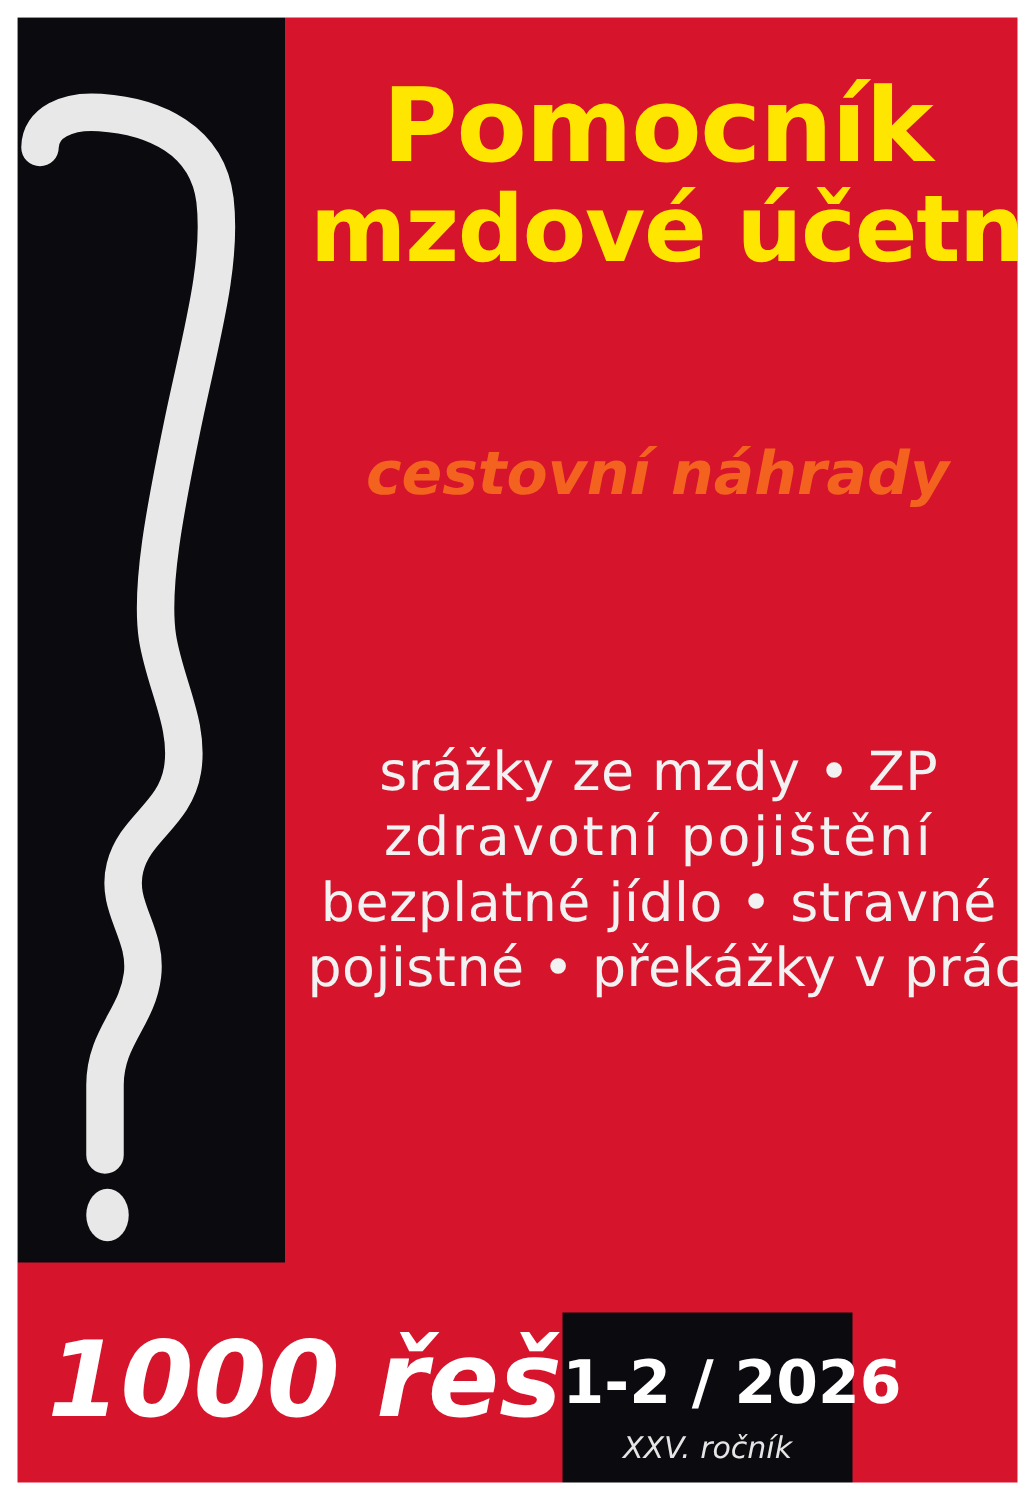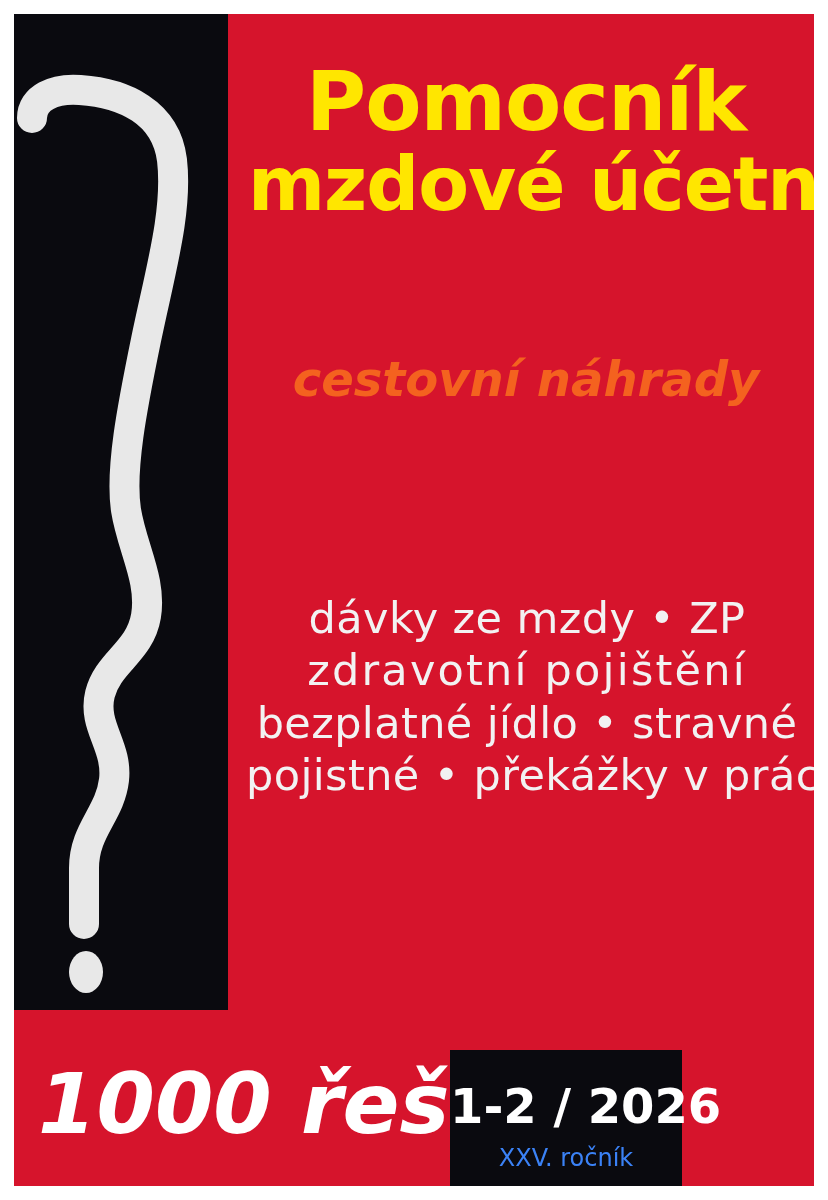--- a/index.html
+++ b/index.html
@@ -136,21 +136,22 @@
   }
   .issue-no {
     color: #ffffff;
     font-weight: bold;
     font-size: 48px;
     line-height: 1;
     margin-top: 32px;
     white-space: nowrap;
   }
   .issue-year {
-    color: #3b82f6;
+    color: #e5e5e5;
+    font-style: italic;
     font-size: 24px;
     line-height: 1;
     margin-top: 16px;
     white-space: nowrap;
   }
 </style>
 </head>
 <body>
 
 <div class="cover">
@@ -170,21 +171,21 @@
   </svg>
 
   <div class="title-block">
     <div class="title-line">Pomocník</div>
     <div class="title-line second">mzdové účetní</div>
   </div>
 
   <div class="subtitle">cestovní náhrady</div>
 
   <div class="topics">
-    <div class="topic">dávky ze mzdy • ZP</div>
+    <div class="topic">srážky ze mzdy • ZP</div>
     <div class="topic spaced">zdravotní pojištění</div>
     <div class="topic">bezplatné jídlo • stravné</div>
     <div class="topic">pojistné • překážky v práci</div>
   </div>
 
   <div class="bottom-zone">
     <div class="count-text">1000 řešení</div>
     <div class="issue-box">
       <div class="issue-no">1-2 / 2026</div>
       <div class="issue-year">XXV. ročník</div>

